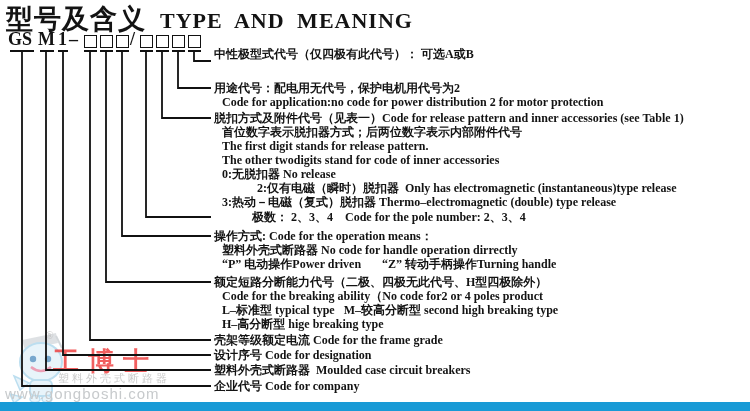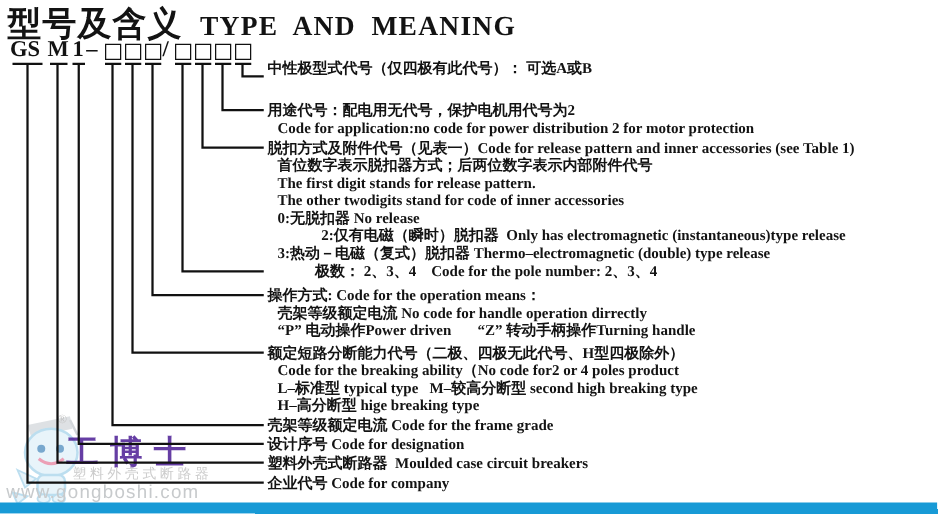--- a/index.html
+++ b/index.html
@@ -7,21 +7,21 @@
        font-family:"Liberation Serif","DejaVu Serif",serif;color:#131313;}
   .page{position:absolute;left:0;top:0;width:750px;height:411px;background:#fff;overflow:hidden;}
   .title{position:absolute;left:6px;top:1px;white-space:nowrap;}
   .title-cn{font-size:27px;font-weight:bold;letter-spacing:1px;}
   .title-en{font-size:22px;font-weight:bold;word-spacing:6px;letter-spacing:1px;margin-left:14px;}
   .code-char{position:absolute;top:29px;font-size:18px;font-weight:bold;white-space:pre;}
   .box{position:absolute;top:35px;width:11px;height:11px;border:1.5px solid #111;background:#fff;}
   .lbl{position:absolute;font-size:12px;line-height:14px;font-weight:bold;white-space:pre;}
   .leaders{position:absolute;left:0;top:0;width:750px;height:411px;pointer-events:none;}
   .wm{position:absolute;}
-  .wm-brand{left:53px;top:344px;font-size:26px;font-weight:bold;color:#4c1d95;letter-spacing:9px;opacity:.85;}
+  .wm-brand{left:53px;top:344px;font-size:26px;font-weight:bold;color:#ef4444;letter-spacing:9px;opacity:.85;}
   .wm-reg{left:46px;top:330px;font-size:10px;color:#c2c2c2;}
   .wm-tag{left:58px;top:371px;font-size:11px;color:#cccccc;letter-spacing:3px;font-family:"Liberation Sans",sans-serif;}
   .wm-url{left:5px;top:385px;font-size:15px;color:#c7cacc;letter-spacing:1px;font-family:"Liberation Sans",sans-serif;}
   .wm-mascot{left:2px;top:328px;opacity:.6;}
   .bottom-bar{position:absolute;left:0;top:402px;width:750px;height:9px;}
 </style>
 </head>
 <body>
 
 <div class="page">
@@ -85,21 +85,21 @@
   <div class="lbl" style="left:222px;top:125px;">首位数字表示脱扣器方式；后两位数字表示内部附件代号</div>
   <div class="lbl" style="left:222px;top:139px;">The first digit stands for release pattern.</div>
   <div class="lbl" style="left:222px;top:153px;">The other twodigits stand for code of inner accessories</div>
   <div class="lbl" style="left:222px;top:167px;">0:无脱扣器 No release</div>
   <div class="lbl" style="left:222px;top:181px;margin-left:35px;">2:仅有电磁（瞬时）脱扣器  Only has electromagnetic (instantaneous)type release</div>
   <div class="lbl" style="left:222px;top:195px;">3:热动－电磁（复式）脱扣器 Thermo–electromagnetic (double) type release</div>
 
   <div class="lbl" style="left:214px;top:210px;margin-left:38px;">极数： 2、3、4    Code for the pole number: 2、3、4</div>
 
   <div class="lbl" style="left:214px;top:229px;">操作方式: Code for the operation means：</div>
-  <div class="lbl" style="left:222px;top:243px;">壳架等级额定电流 No code for handle operation dirrectly</div>
+  <div class="lbl" style="left:222px;top:243px;">塑料外壳式断路器 No code for handle operation dirrectly</div>
   <div class="lbl" style="left:222px;top:257px;">“P” 电动操作Power driven       “Z” 转动手柄操作Turning handle</div>
 
   <div class="lbl" style="left:214px;top:275px;">额定短路分断能力代号（二极、四极无此代号、H型四极除外）</div>
   <div class="lbl" style="left:222px;top:289px;">Code for the breaking ability（No code for2 or 4 poles product</div>
   <div class="lbl" style="left:222px;top:303px;">L–标准型 typical type   M–较高分断型 second high breaking type</div>
   <div class="lbl" style="left:222px;top:317px;">H–高分断型 hige breaking type</div>
 
   <div class="lbl" style="left:214px;top:333px;">壳架等级额定电流 Code for the frame grade</div>
   <div class="lbl" style="left:214px;top:348px;">设计序号 Code for designation</div>
   <div class="lbl" style="left:214px;top:363px;">塑料外壳式断路器  Moulded case circuit breakers</div>

